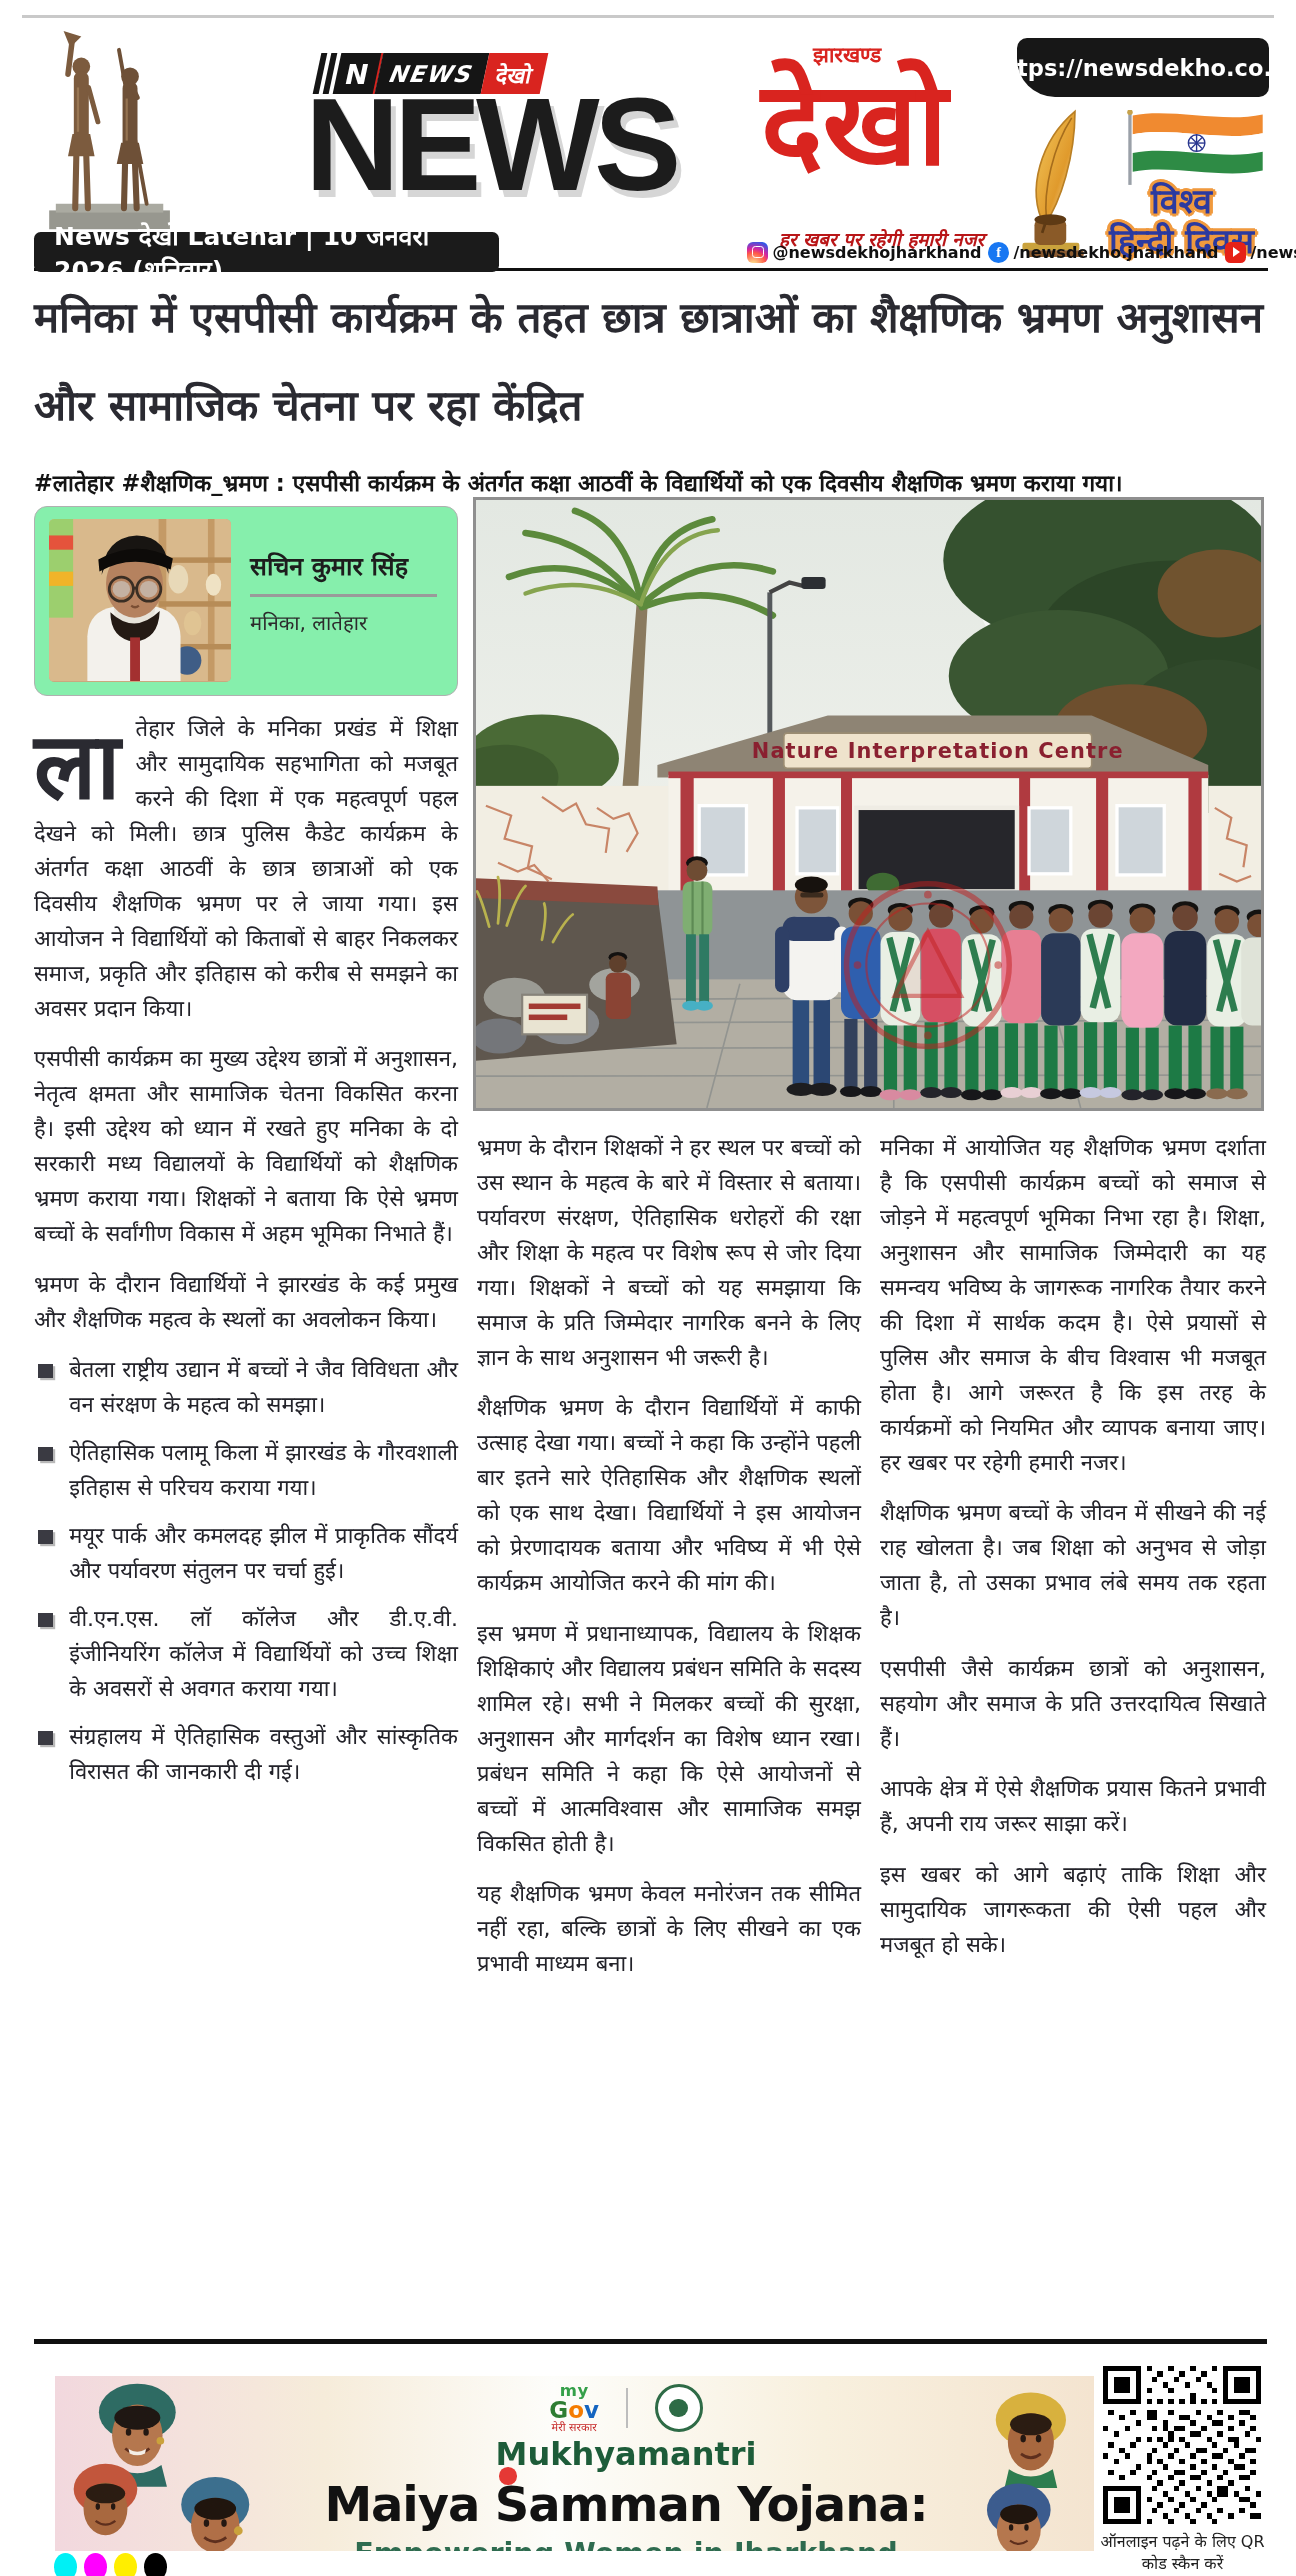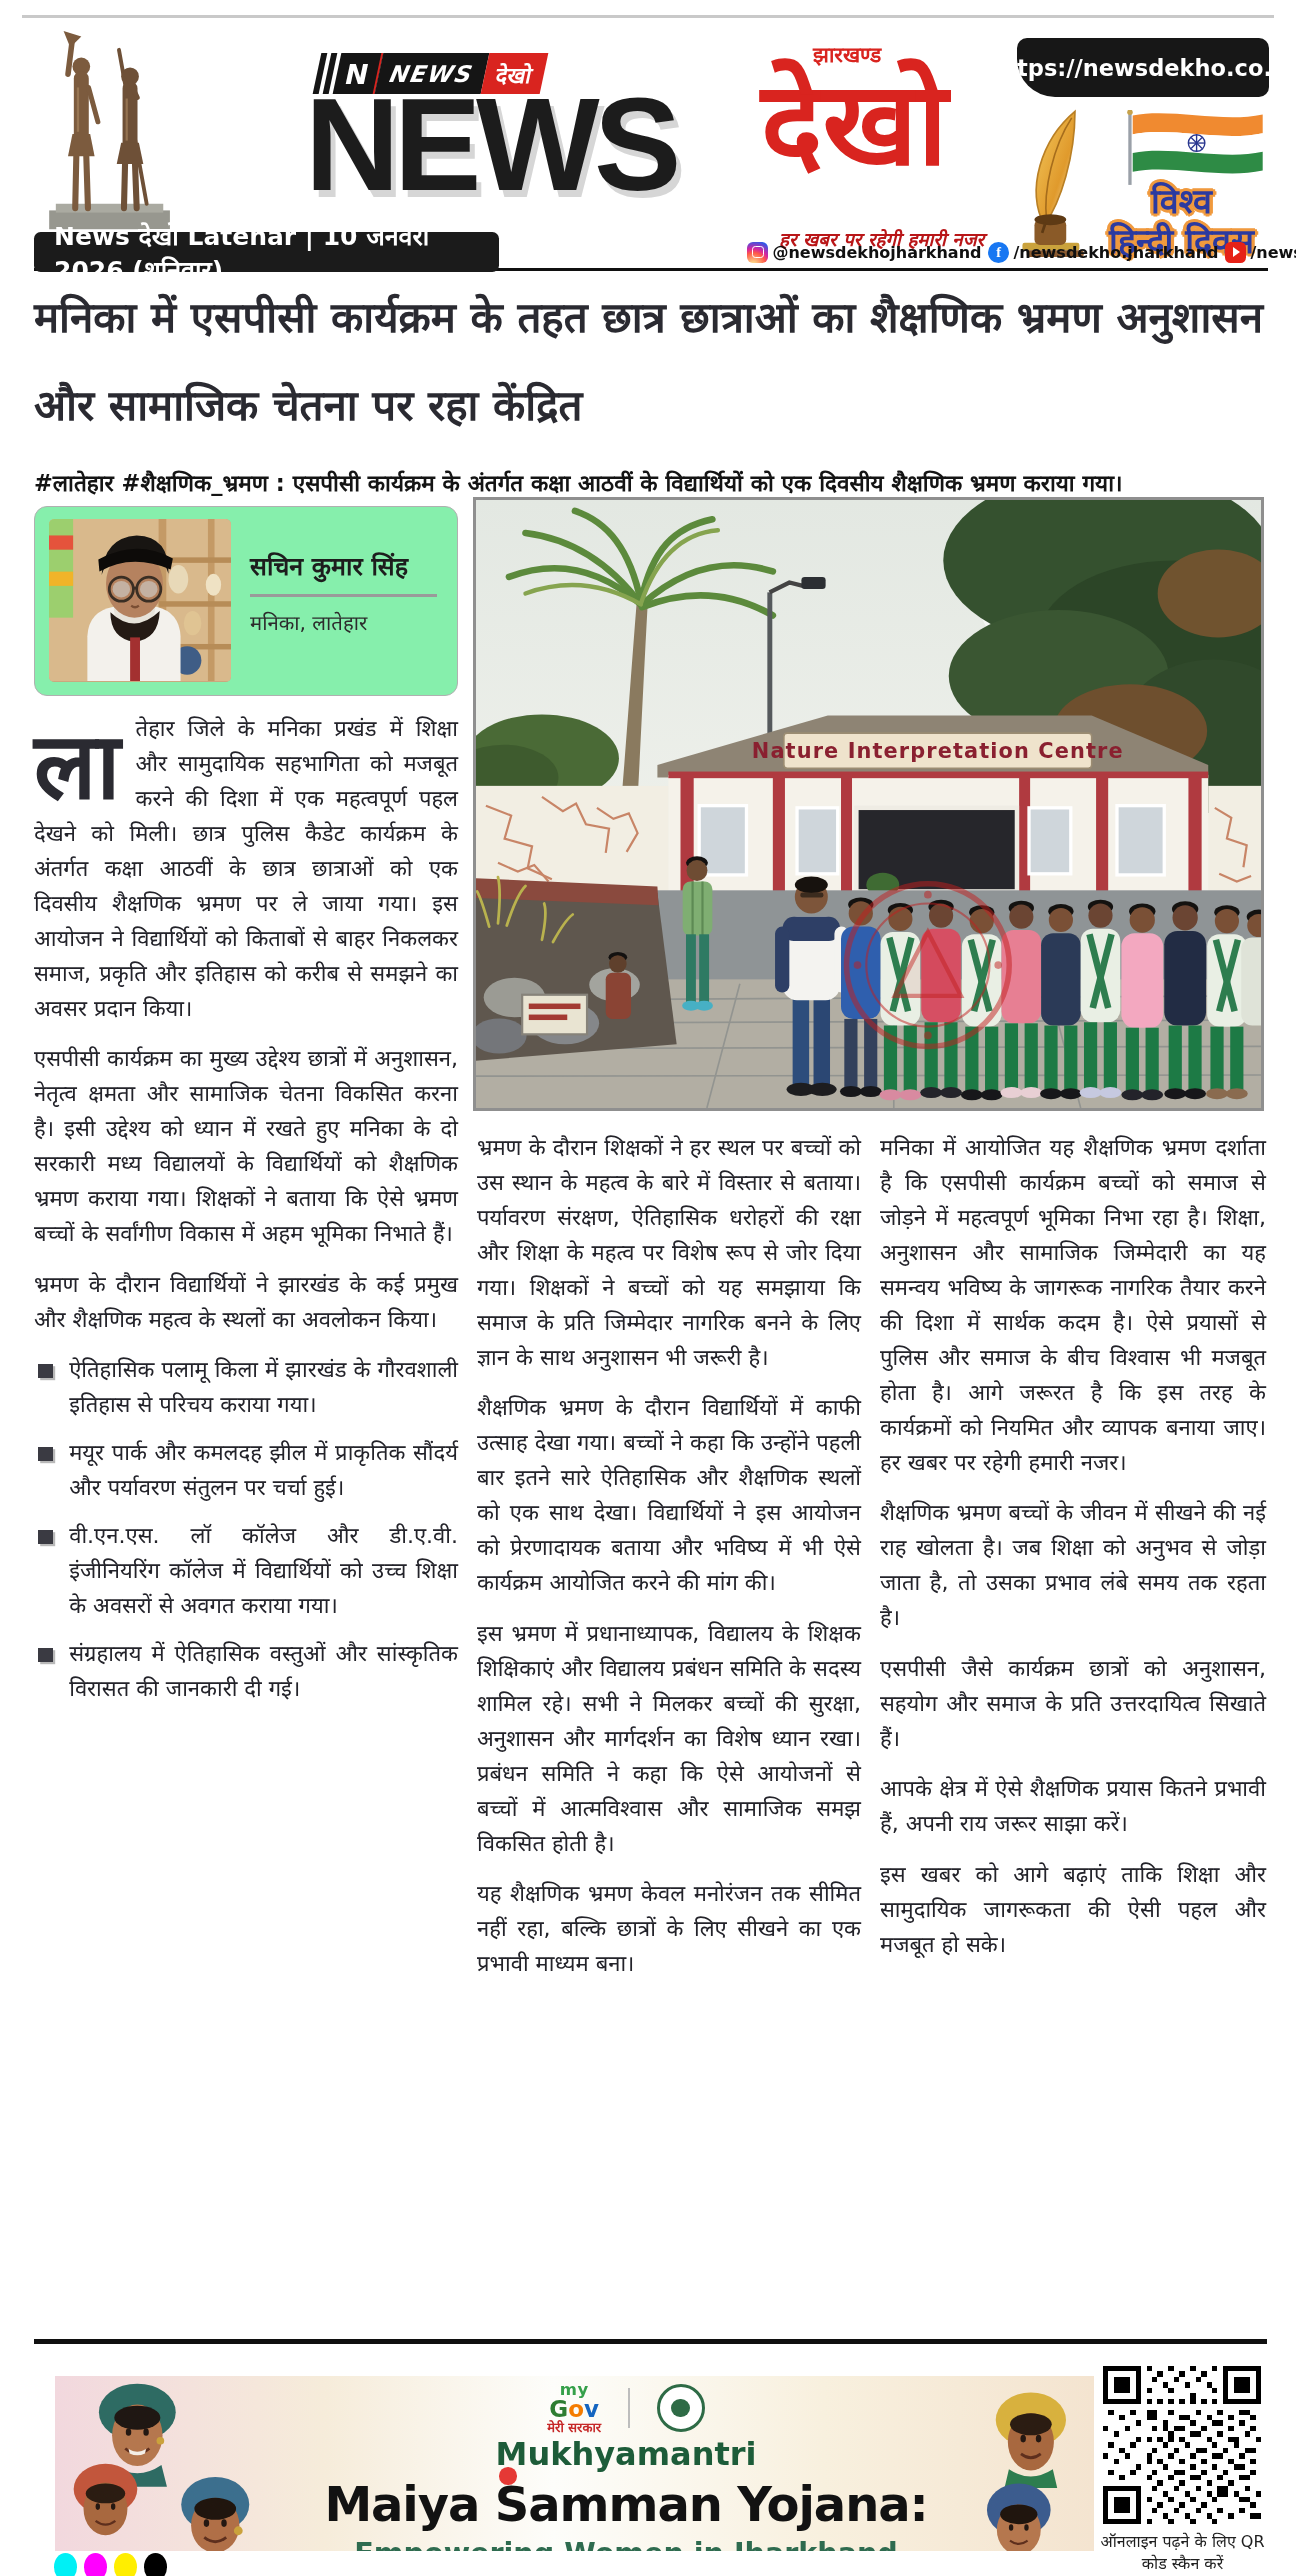--- a/index.html
+++ b/index.html
@@ -64,21 +64,21 @@
   .bottom-rule{position:absolute;left:34px;top:2339px;width:1233px;height:5px;background:#101010;}
   .banner{position:absolute;left:55px;top:2376px;width:1039px;height:175px;background:linear-gradient(90deg,#f2d8de 0%,#f6ecda 26%,#fdfdfa 48%,#f8f0de 74%,#f4e4d0 100%);overflow:hidden;}
   .banner-women-left{position:absolute;left:0;top:0;width:236px;height:175px;}
   .banner-women-right{position:absolute;right:0;top:0;width:129px;height:175px;}
   .banner-center{position:absolute;left:236px;top:0;width:670px;height:175px;text-align:center;}
   .banner-logos{display:flex;justify-content:center;align-items:center;gap:27px;margin-top:5.5px;height:53px;}
   .mygov{line-height:1;text-align:center;}
   .mg-my{font-size:16.5px;font-weight:bold;color:#35a04a;letter-spacing:0.5px;}
   .mg-gov{font-size:23px;font-weight:bold;color:#1565c0;}
   .mg-gov .g1{color:#2e7d32;} .mg-gov .g2{color:#f57c00;}
-  .mg-sub{font-size:13px;color:#c62828;font-weight:bold;}
+  .mg-sub{font-size:11px;color:#c62828;font-weight:normal;}
   .logo-sep{width:1.6px;height:40px;background:#bdbdbd;}
   .seal{width:48px;height:48px;border-radius:50%;border:3.3px solid #2e6b46;background:#fff;display:flex;align-items:center;justify-content:center;box-sizing:border-box;}
   .seal i{display:block;width:18.7px;height:18.7px;border-radius:50%;background:#2e6b46;}
   .banner-t1{font-size:32px;font-weight:bold;color:#1d5c39;margin-top:0px;}
   .banner-t2{position:relative;display:inline-block;font-size:48px;font-weight:bold;color:#121212;letter-spacing:-1.1px;margin-top:3.3px;}
   .banner-t2 .red-dot{position:absolute;left:29%;top:-8.8px;width:17.6px;height:17.6px;border-radius:50%;background:#e53935;}
   .banner-t3{font-size:28.6px;font-weight:bold;color:#2e6b4f;margin-top:4.4px;}
   .qr-box{position:absolute;left:1103px;top:2366px;width:158px;height:158px;background:#fff;}
   .qr-box svg{display:block;width:100%;height:100%;}
   .qr-caption{position:absolute;left:1090px;top:2531px;width:185px;font-size:16px;line-height:22px;color:#1f1f1f;text-align:center;}
@@ -497,20 +497,24 @@
       </g>
     </svg>
   </div>
 
   <div class="col col-left">
     <p><span class="dropcap">ला</span><span>तेहार जिले के मनिका प्रखंड में शिक्षा और सामुदायिक सहभागिता को मजबूत करने की दिशा में एक महत्वपूर्ण पहल देखने को मिली। छात्र पुलिस कैडेट कार्यक्रम के अंतर्गत कक्षा आठवीं के छात्र छात्राओं को एक दिवसीय शैक्षणिक भ्रमण पर ले जाया गया। इस आयोजन ने विद्यार्थियों को किताबों से बाहर निकलकर समाज, प्रकृति और इतिहास को करीब से समझने का अवसर प्रदान किया।</span></p>
     <p>एसपीसी कार्यक्रम का मुख्य उद्देश्य छात्रों में अनुशासन, नेतृत्व क्षमता और सामाजिक चेतना विकसित करना है। इसी उद्देश्य को ध्यान में रखते हुए मनिका के दो सरकारी मध्य विद्यालयों के विद्यार्थियों को शैक्षणिक भ्रमण कराया गया। शिक्षकों ने बताया कि ऐसे भ्रमण बच्चों के सर्वांगीण विकास में अहम भूमिका निभाते हैं।</p>
     <p>भ्रमण के दौरान विद्यार्थियों ने झारखंड के कई प्रमुख और शैक्षणिक महत्व के स्थलों का अवलोकन किया।</p>
     <div class="bullet">
         <span class="marker"></span>
+        <span class="btext">बेतला राष्ट्रीय उद्यान में बच्चों ने जैव विविधता और वन संरक्षण के महत्व को समझा।</span>
+      </div>
+    <div class="bullet">
+        <span class="marker"></span>
         <span class="btext">ऐतिहासिक पलामू किला में झारखंड के गौरवशाली इतिहास से परिचय कराया गया।</span>
       </div>
     <div class="bullet">
         <span class="marker"></span>
         <span class="btext">मयूर पार्क और कमलदह झील में प्राकृतिक सौंदर्य और पर्यावरण संतुलन पर चर्चा हुई।</span>
       </div>
     <div class="bullet">
         <span class="marker"></span>
         <span class="btext">वी.एन.एस. लॉ कॉलेज और डी.ए.वी. इंजीनियरिंग कॉलेज में विद्यार्थियों को उच्च शिक्षा के अवसरों से अवगत कराया गया।</span>
       </div>

